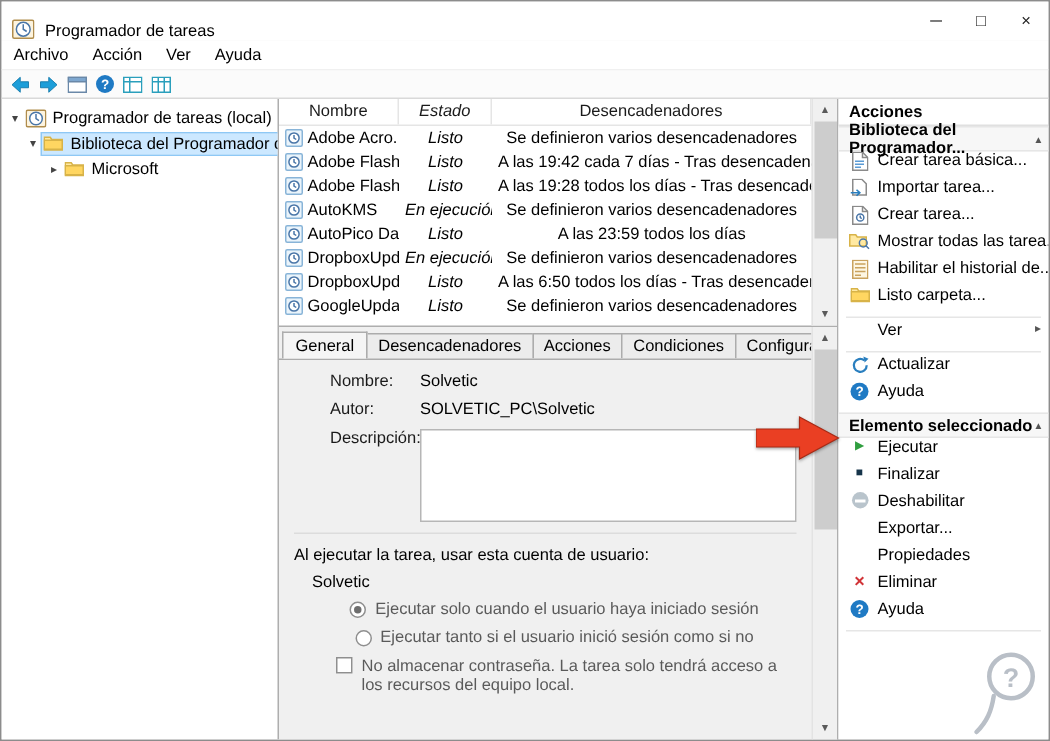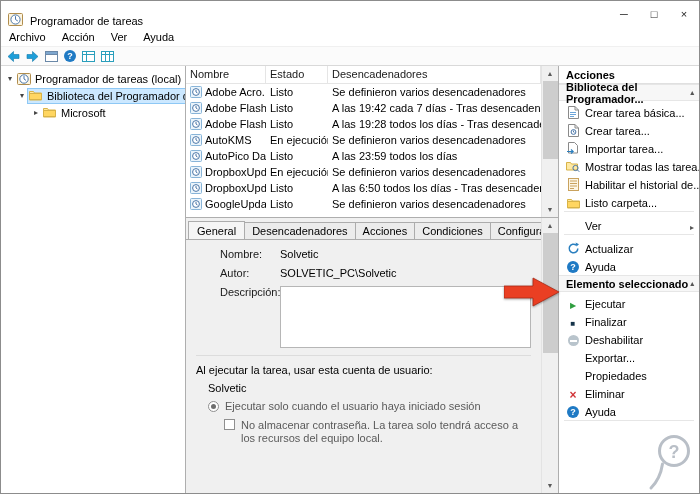--- a/index.html
+++ b/index.html
@@ -32,25 +32,25 @@
   .tree-row { height:17px; display:flex; align-items:center; white-space:nowrap; overflow:hidden; }
   .expander { width:12px; text-align:center; font-size:8px; color:#444; flex:0 0 12px; }
   .ticon { width:15px; display:flex; align-items:center; flex:0 0 15px; }
   .sel-group { display:flex; align-items:center; gap:3px; padding:1px 3px 1px 1px; }
   .sel-group.selected { background:#cce8ff; outline:1px solid #8ec8f5; }
   .tlabel { padding-left:3px; }
   .sel-group .tlabel { padding-left:0; }
 
   
   .tasklist { height:152px; background:#fff; border-bottom:1px solid #aeaeae; display:flex; flex:0 0 auto; }
-  .list-area { flex:1; min-width:0; display:flex; flex-direction:column; }
+  .list-area { flex:1; min-width:0; display:flex; flex-direction:column;text-align:center; }
   .lheader { height:18px; display:flex; border-bottom:1px solid #e5e5e5; flex:0 0 auto; color:#1a1a1a; }
   .hcell { padding:2px 4px; border-right:1px solid #e5e5e5; overflow:hidden; white-space:nowrap; }
   .col-name { width:80px; flex:0 0 80px; }
-  .col-status { width:62px; flex:0 0 62px; }
+  .col-status { width:62px; flex:0 0 62px;font-style:italic; }
   .col-trigger { flex:1; min-width:0; }
   .trow { height:16px; display:flex; align-items:center; white-space:nowrap; }
   .trow .cell { padding:0 4px; overflow:hidden; white-space:nowrap; }
   .cell-name { display:flex; align-items:center; gap:3px; }
   .task-icon { display:flex; align-items:center; flex:0 0 12px; }
 
   
   .vscroll { width:17px; background:#f0f0f0; border-left:1px solid #e3e3e3; display:flex; flex-direction:column; align-items:center; flex:0 0 17px; }
   .sb-btn { height:15px; width:17px; display:flex; align-items:center; justify-content:center; font-size:7px; color:#5a5a5a; flex:0 0 15px; }
   .sb-track { flex:1; width:17px; position:relative; }
@@ -63,31 +63,31 @@
   .tab { border:1px solid #acacac; border-bottom:none; background:#ececec; padding:2px 7px 2px 7px; margin-right:-1px; }
   .tab.active { background:#f5f5f5; padding:3px 8px; position:relative; z-index:2; margin-bottom:-1px; }
   .tab-page { flex:1; border-top:1px solid #acacac; background:#f0f0f0; padding:8px 10px 0 10px; overflow:hidden; }
   .frow { display:flex; margin-bottom:7px; align-items:flex-start;padding-left:24px; }
   .flabel { width:60px; flex:0 0 60px; color:#1a1a1a; }
   .fvalue { flex:1; min-width:0; overflow:hidden; white-space:nowrap; }
   .desc-box { flex:1; height:62px; background:#fff; border:1px solid #b6b6b6; }
   .divider { border-top:1px solid #dcdcdc; margin:2px 0 8px 0; }
   .sec-line { margin-bottom:6px; }
   .indent1 { padding-left:12px; }
-  .opt-row { display:flex; align-items:center; gap:6px; margin-bottom:7px; color:#5a5a5a; }
+  .opt-row { display:flex; align-items:center; gap:6px; margin-bottom:7px; color:#5a5a5a;justify-content:center; }
   .radio { width:11px; height:11px; border:1px solid #8f8f8f; border-radius:50%; background:#fff; position:relative; flex:0 0 11px; }
   .radio.checked::after { content:""; position:absolute; left:2px; top:2px; right:2px; bottom:2px; border-radius:50%; background:#6e6e6e; }
   .checkbox { width:11px; height:11px; border:1px solid #8f8f8f; background:#fff; flex:0 0 11px; }
   .opt-wrap { white-space:normal; line-height:13px; }
 
   
   .actions-title { height:18px; line-height:18px; padding-left:7px; font-weight:bold; border-bottom:1px solid #e0e0e0; flex:0 0 auto; }
   .sec-header { height:17px; display:flex; align-items:center; padding:0 5px 0 7px; font-weight:bold; background:#f7f7f7; border-bottom:1px solid #e6e6e6; border-top:1px solid #e6e6e6; flex:0 0 auto; }
   .collapse-arrow { margin-left:auto; font-size:7px; color:#555; }
-  .action-item { height:18px; display:flex; align-items:flex-end; gap:5px; padding-left:7px; white-space:nowrap; overflow:hidden; flex:0 0 auto; }
+  .action-item { height:18px; display:flex; align-items:flex-start; gap:5px; padding-left:7px; white-space:nowrap; overflow:hidden; flex:0 0 auto; }
   .aicon { width:14px; flex:0 0 14px; display:flex; align-items:center; justify-content:center; }
   .submenu-arrow { margin-left:auto; margin-right:5px; font-size:8px; color:#555; }
   .act-div { border-top:1px solid #e6e6e6; margin:2px 5px; }
   .qbadge { width:12px; height:12px; border-radius:50%; background:#1f7ac4; color:#fff; font-weight:bold; font-size:9px; line-height:12px; text-align:center; }
   .icon-play { color:#2f9e3f; font-size:8px; }
   .icon-stop { color:#16344a; font-size:8px; }
   .icon-delete { color:#d13438; font-weight:bold; font-size:12px; line-height:10px; }
   .icon-disable { width:11px; height:11px; border-radius:50%; background:#b9c4cc; position:relative; }
   .icon-disable::after { content:""; position:absolute; left:2px; right:2px; top:4.5px; height:2px; background:#fff; }
 
@@ -354,20 +354,24 @@
               <span class="flabel">Descripción:</span>
               <span class="desc-box"></span>
             </div>
             <div class="divider"></div>
             <div class="sec-line">Al ejecutar la tarea, usar esta cuenta de usuario:</div>
             <div class="sec-line indent1">Solvetic</div>
             <div class="opt-row indent1">
               <span class="radio checked"></span>
               <span>Ejecutar solo cuando el usuario haya iniciado sesión</span>
             </div>
+            <div class="opt-row indent1">
+              <span class="radio"></span>
+              <span>Ejecutar tanto si el usuario inició sesión como si no</span>
+            </div>
             <div class="opt-row" style="padding-left:28px; align-items:flex-start;">
               <span class="checkbox"></span>
               <span class="opt-wrap">No almacenar contraseña. La tarea solo tendrá acceso a los recursos del equipo local.</span>
             </div>
           </div>
         </div>
         <div class="vscroll">
           <span class="sb-btn">▲</span>
           <div class="sb-track">
               <div class="sb-thumb" style="top:0;height:120px"></div>
@@ -389,37 +393,37 @@
             <svg width="11" height="13" viewBox="0 0 11 13">
               <path d="M0.5 0.5h6.5l3.5 3.5v8.5H0.5z" fill="#fff" stroke="#8a8a8a"></path>
               <path d="M7 0.5V4h3.5" fill="none" stroke="#8a8a8a"></path>
               <path d="M2 6.5h6M2 8.5h6M2 10.5h4" stroke="#5b9bd5" stroke-width="0.9"></path>
             </svg>
           </span>
         <span>Crear tarea básica...</span>
       </div>
       <div class="action-item">
         <span class="aicon">
+            <svg width="12" height="13" viewBox="0 0 12 13">
+              <path d="M1.5 0.5h6l3 3v7.5h-9z" fill="#fff" stroke="#8a8a8a"></path>
+              <path d="M0 9.5h6M4 7.5l2.2 2-2.2 2" stroke="#2a7fbf" fill="none" stroke-width="1.1"></path>
+            </svg>
+          </span>
+        <span>Importar tarea...</span>
+      </div>
+      <div class="action-item">
+        <span class="aicon">
             <svg width="11" height="13" viewBox="0 0 11 13">
               <path d="M0.5 0.5h6.5l3.5 3.5v8.5H0.5z" fill="#fff" stroke="#8a8a8a"></path>
               <path d="M7 0.5V4h3.5" fill="none" stroke="#8a8a8a"></path>
               <circle cx="5.5" cy="8" r="2.4" fill="#fff" stroke="#4a76a8"></circle>
               <path d="M5.5 6.6v1.4l1 0.8" stroke="#4a76a8" fill="none"></path>
             </svg>
           </span>
         <span>Crear tarea...</span>
-      </div>
-      <div class="action-item">
-        <span class="aicon">
-            <svg width="12" height="13" viewBox="0 0 12 13">
-              <path d="M1.5 0.5h6l3 3v7.5h-9z" fill="#fff" stroke="#8a8a8a"></path>
-              <path d="M0 9.5h6M4 7.5l2.2 2-2.2 2" stroke="#2a7fbf" fill="none" stroke-width="1.1"></path>
-            </svg>
-          </span>
-        <span>Importar tarea...</span>
       </div>
       <div class="action-item">
         <span class="aicon">
             <svg width="14" height="12" viewBox="0 0 14 12">
               <path d="M0.5 1.5h4l1 1.5h6v6h-11z" fill="#ffe9a2" stroke="#d8b348"></path>
               <circle cx="9.5" cy="7" r="2.6" fill="none" stroke="#4a76a8"></circle>
               <path d="M11.3 8.8l2 2" stroke="#4a76a8"></path>
             </svg>
           </span>
         <span>Mostrar todas las tarea...</span>

